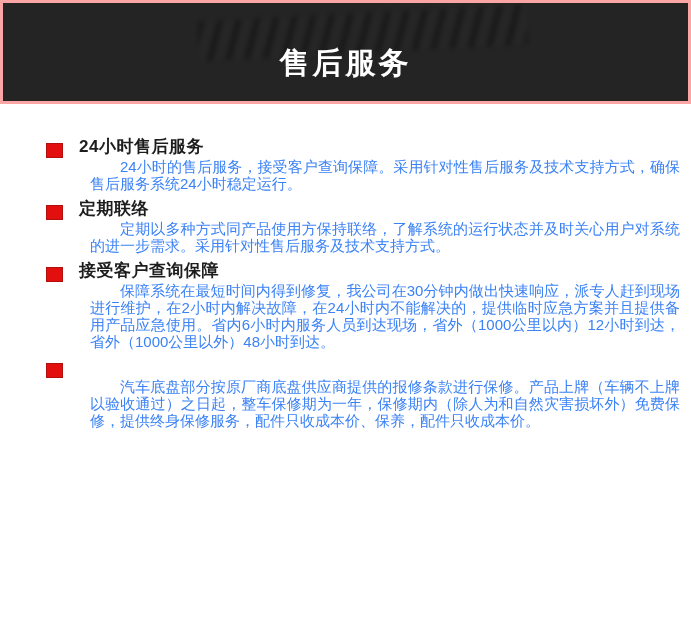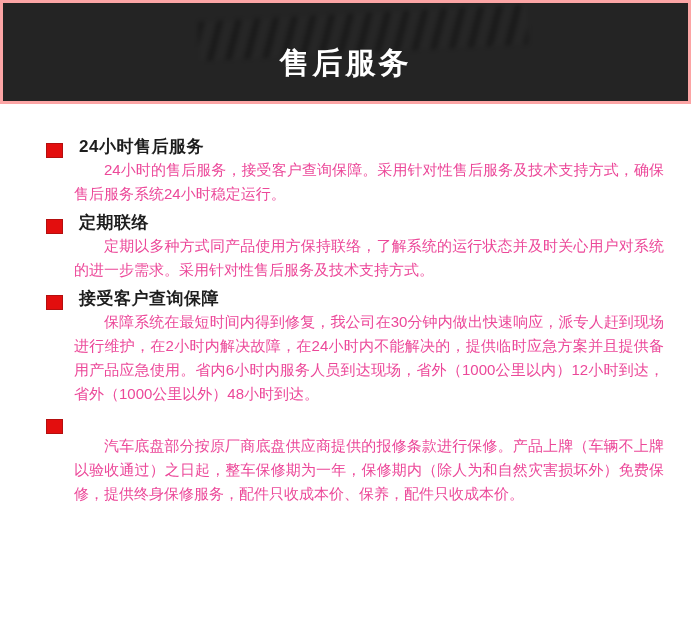--- a/index.html
+++ b/index.html
@@ -24,21 +24,21 @@
     transform:skewY(-3deg); filter:blur(2px); opacity:0.55;
   }
   .content { padding:26px 22px 0 46px; }
   .section-header { display:flex; align-items:flex-end; height:28px; }
   .bullet {
     width:17px; height:15px; background:#e30e0e; border:1px solid #b40f0f;
     margin-right:16px; flex:0 0 auto;
   }
   .section-title { font-size:17px; font-weight:bold; color:#1d1d1d; letter-spacing:0.5px; }
   .para {
-    width:590px; margin-left:28px; font-size:15px; line-height:24px; color:#ec4899;
+    width:590px; margin-left:44px; font-size:15px; line-height:17px; color:#3b82f6;
     text-indent:2em; text-align:justify;
   }
   .para + .para { margin-top:-6px; }
 </style>
 </head>
 <body>
 
 <div class="page">
 
   <header class="banner">

